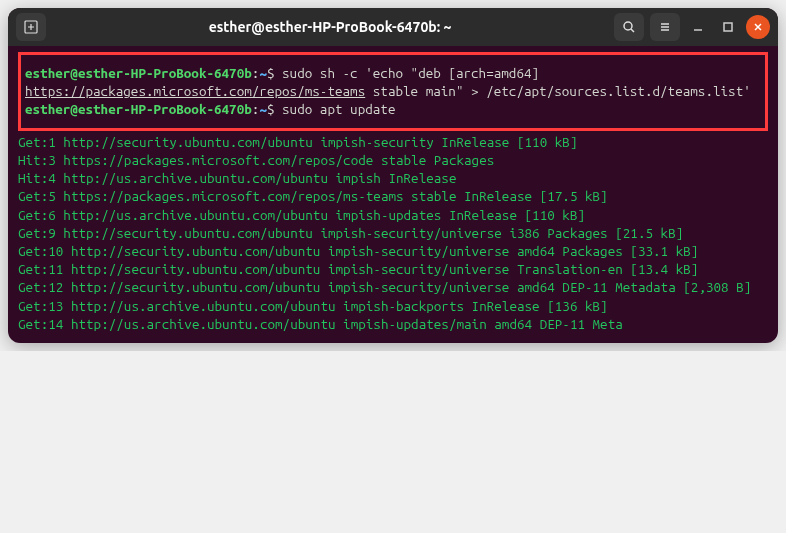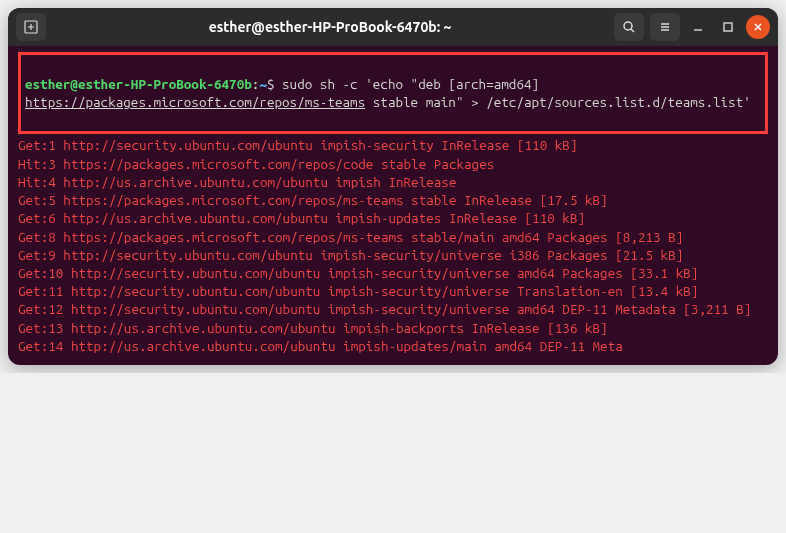--- a/index.html
+++ b/index.html
@@ -83,29 +83,29 @@
       cursor: pointer;
     }
     .terminal-body {
       padding: 6px 10px 10px 10px;
       font-size: 13.5px;
       line-height: 1.35;
       color: #d3d7cf;
     }
     .highlight-box {
       border: 3px solid #ff3b3b;
-      padding: 20px 4px;
+      padding: 9px 4px;
       margin-bottom: 2px;
     }
     .prompt-user { color: #4fd869; font-weight: bold; }
     .prompt-sep { color: #d3d7cf; }
     .prompt-path { color: #5cb3f7; font-weight: bold; }
     .cmd { color: #d3d7cf; }
     .url { color: #d3d7cf; text-decoration: underline; }
-    .output-line { color: #ef4444; word-break: break-all; }
+    .output-line { color: #22c55e; word-break: break-all; }
     svg { pointer-events: none; }
   </style>
 </head>
 <body>
 
 <div class="window">
   <div class="titlebar">
     <div class="tab-btn">
       <svg width="14" height="14" viewBox="0 0 14 14">
           <rect x="1" y="1" width="12" height="12" fill="none" stroke="#ddd" stroke-width="1.2" rx="1"></rect>
@@ -145,27 +145,29 @@
           </svg>
       </div>
     </div>
   </div>
 
   <div class="terminal-body">
     <div class="highlight-box">
       <div>
         <span class="prompt-user">esther@esther-HP-ProBook-6470b</span><span class="prompt-sep">:</span><span class="prompt-path">~</span><span class="prompt-sep">$</span><span class="cmd"> sudo sh -c 'echo "deb [arch=amd64] </span><span class="url">https://packages.microsoft.com/repos/ms-teams</span><span class="cmd"> stable main" &gt; /etc/apt/sources.list.d/teams.list'</span>
       </div>
+      <div>
+        <span class="prompt-user">esther@esther-HP-ProBook-6470b</span><span class="prompt-sep">:</span><span class="prompt-path">~</span><span class="prompt-sep">$</span><span class="cmd"> sudo apt update</span>
+      </div>
     </div>
     <div class="output-line">Get:1 http://security.ubuntu.com/ubuntu impish-security InRelease [110 kB]</div>
     <div class="output-line">Hit:3 https://packages.microsoft.com/repos/code stable Packages</div>
     <div class="output-line">Hit:4 http://us.archive.ubuntu.com/ubuntu impish InRelease</div>
     <div class="output-line">Get:5 https://packages.microsoft.com/repos/ms-teams stable InRelease [17.5 kB]</div>
     <div class="output-line">Get:6 http://us.archive.ubuntu.com/ubuntu impish-updates InRelease [110 kB]</div>
-    <div class="output-line">Get:8 https://packages.microsoft.com/repos/ms-teams stable/main amd64 Packages [8,213 B]</div>
     <div class="output-line">Get:9 http://security.ubuntu.com/ubuntu impish-security/universe i386 Packages [21.5 kB]</div>
     <div class="output-line">Get:10 http://security.ubuntu.com/ubuntu impish-security/universe amd64 Packages [33.1 kB]</div>
     <div class="output-line">Get:11 http://security.ubuntu.com/ubuntu impish-security/universe Translation-en [13.4 kB]</div>
-    <div class="output-line">Get:12 http://security.ubuntu.com/ubuntu impish-security/universe amd64 DEP-11 Metadata [3,211 B]</div>
+    <div class="output-line">Get:12 http://security.ubuntu.com/ubuntu impish-security/universe amd64 DEP-11 Metadata [2,308 B]</div>
     <div class="output-line">Get:13 http://us.archive.ubuntu.com/ubuntu impish-backports InRelease [136 kB]</div>
     <div class="output-line">Get:14 http://us.archive.ubuntu.com/ubuntu impish-updates/main amd64 DEP-11 Meta</div>
   </div>
 </div>
 
 </body></html>

